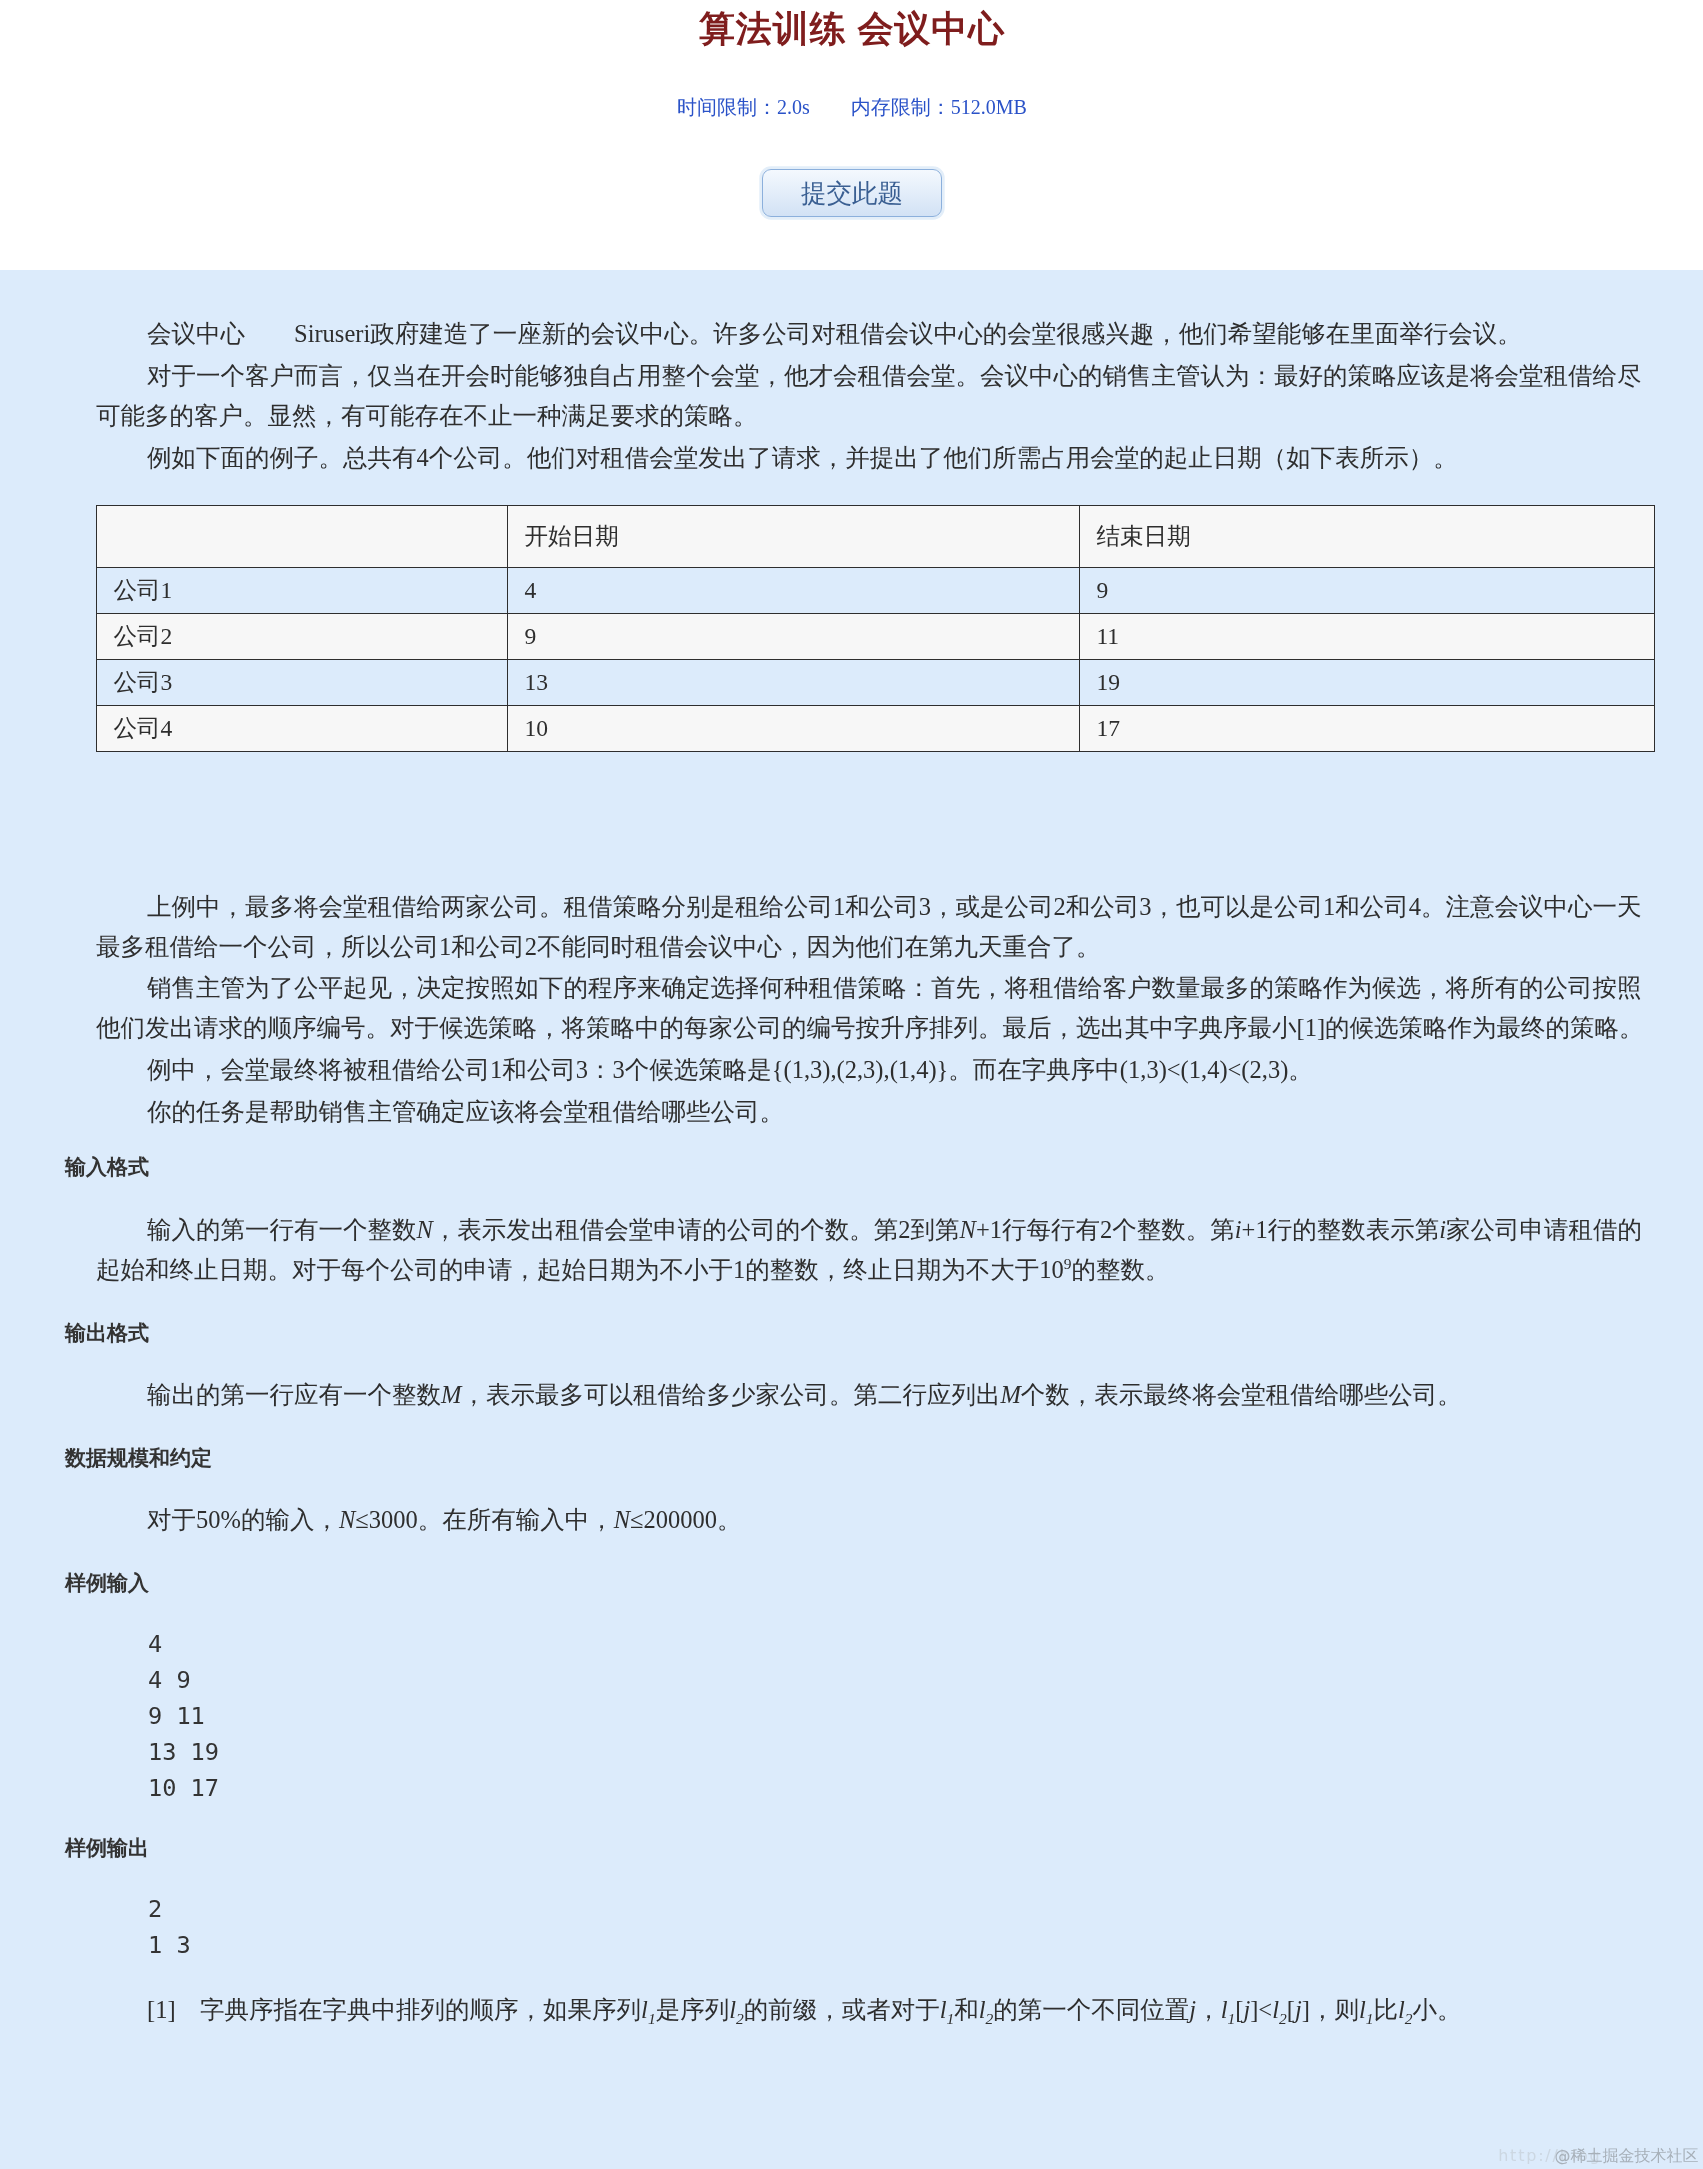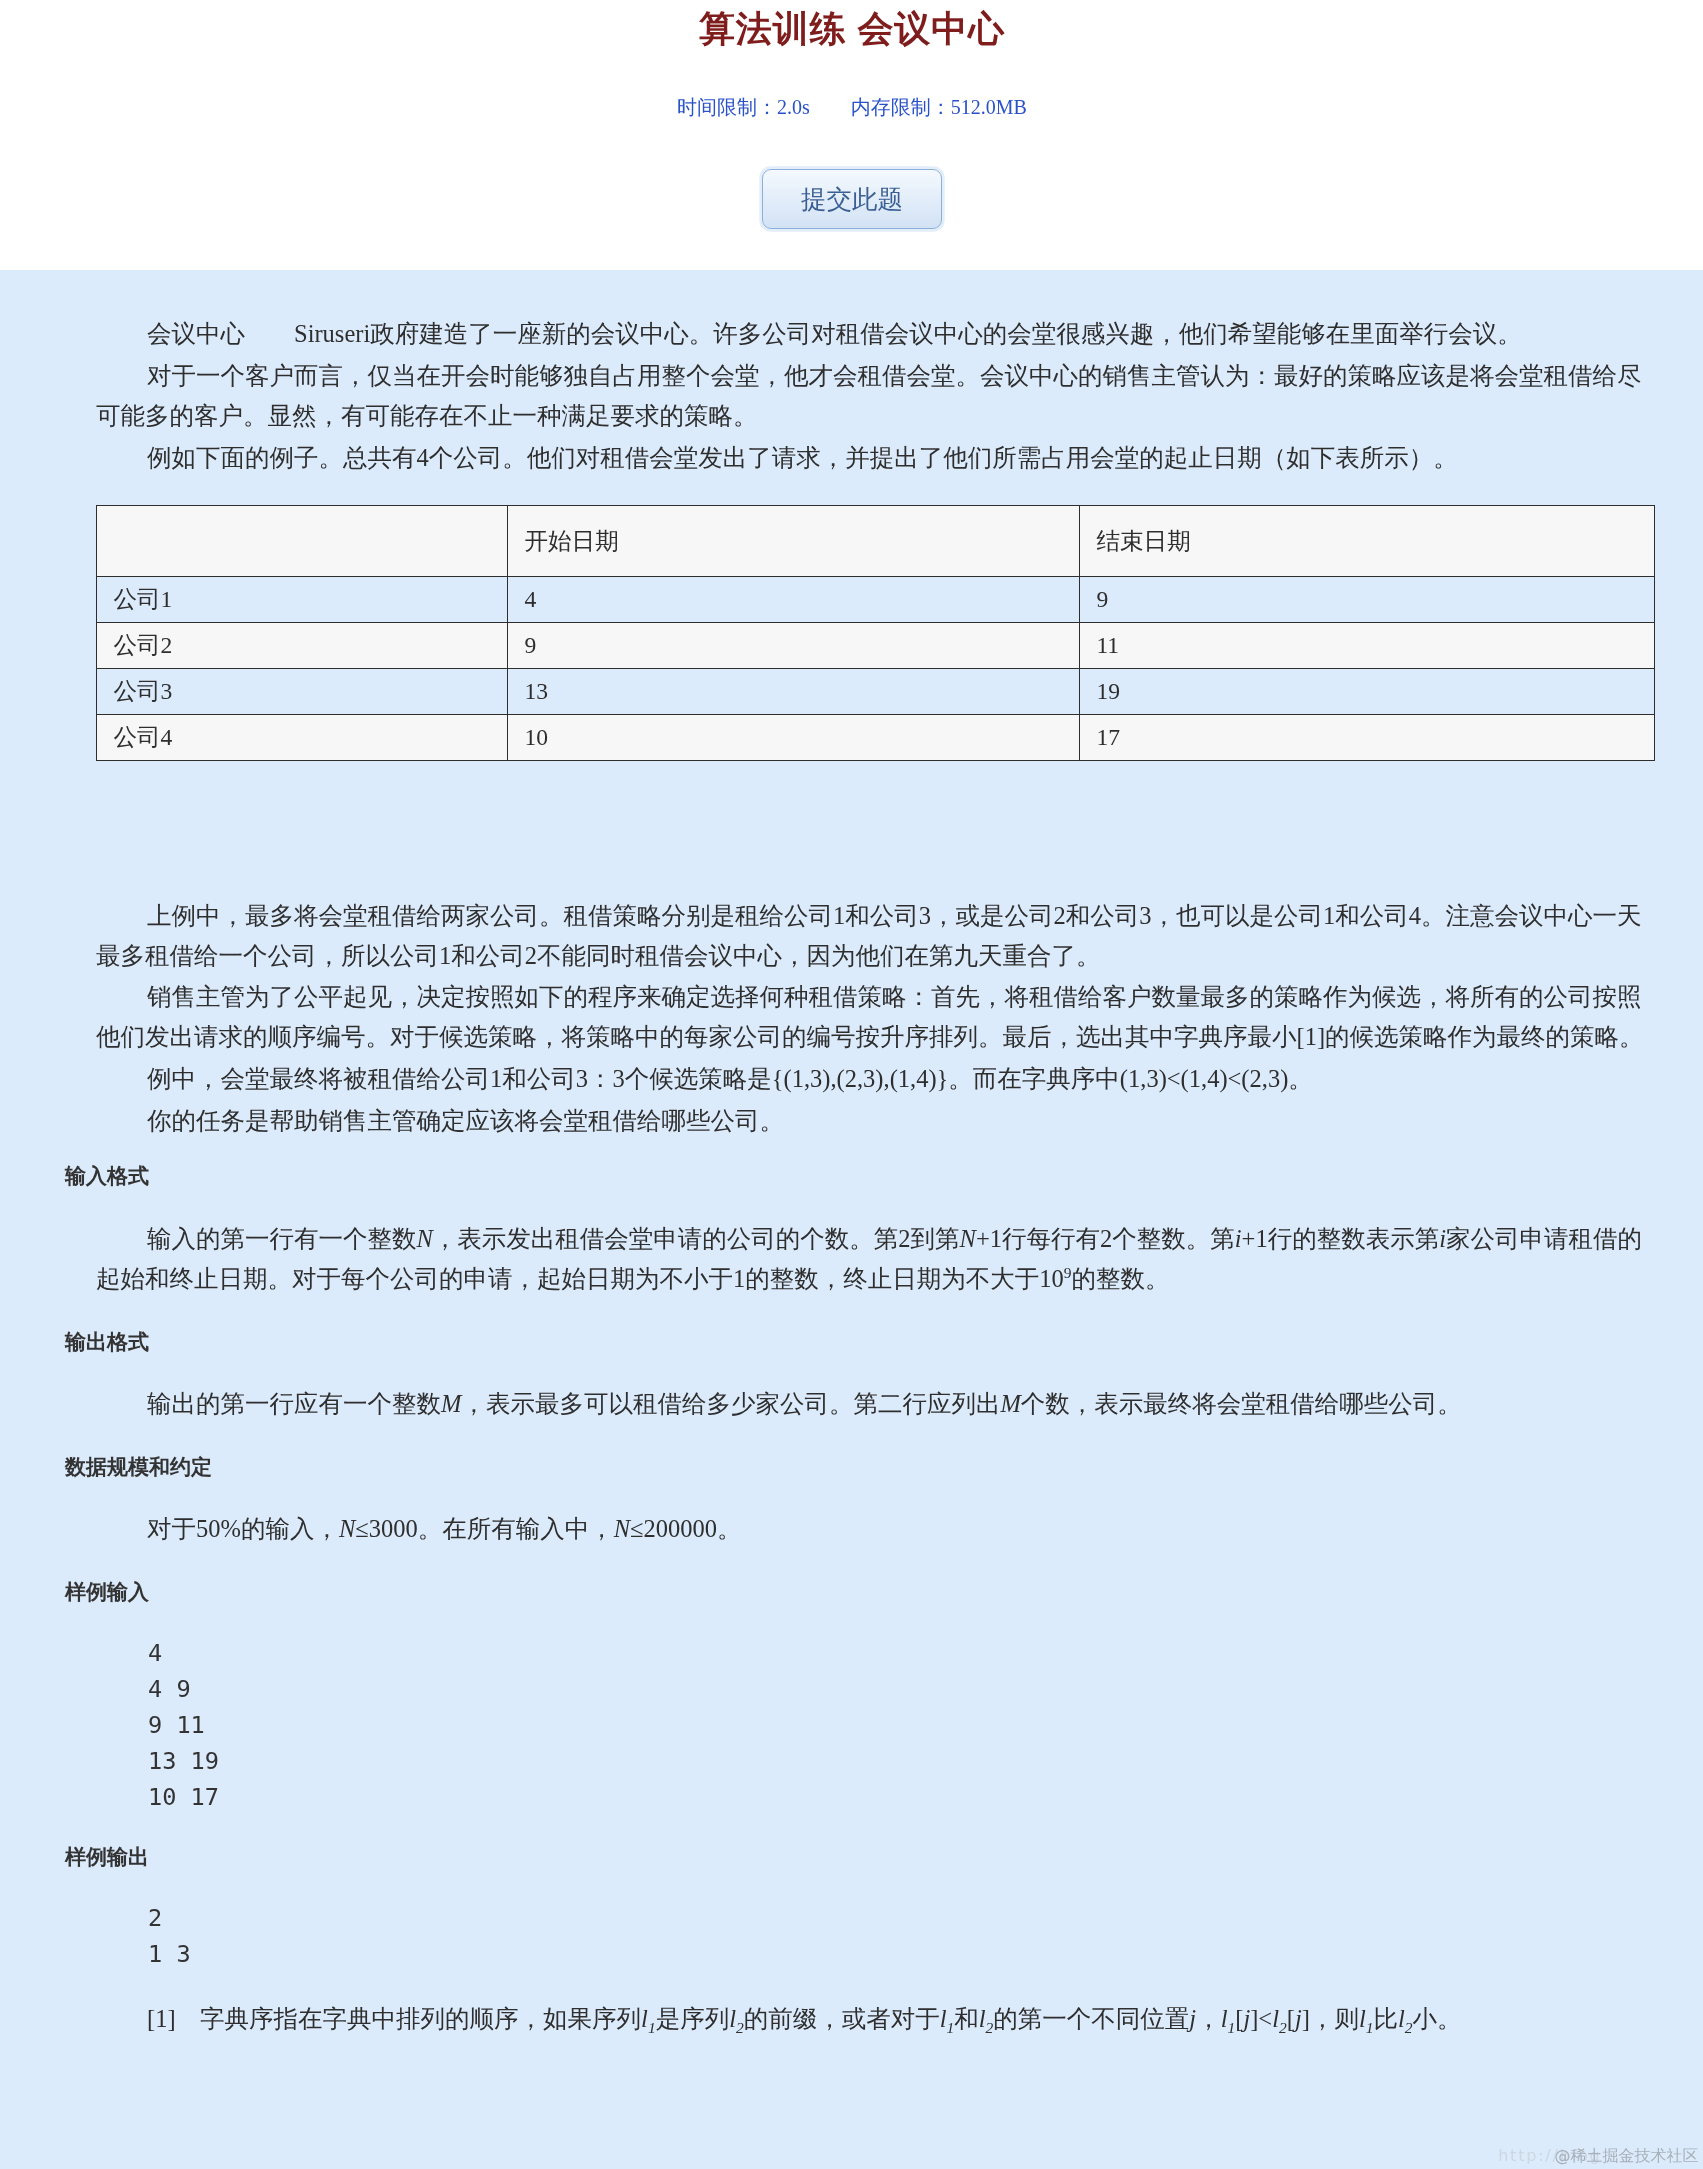--- a/index.html
+++ b/index.html
@@ -32,21 +32,21 @@
     color:#7f1d1d;letter-spacing:0.9px;
   }
   .limits{
     margin-top:44px;
     font-size:20px;line-height:25.5px;
     color:var(--limits-text,#2a52c8);
   }
   .limits .limit-item{margin:0 18px;}
   .submit{
     margin-top:49px;
-    width:180px;height:60px;
+    width:180px;height:48px;
     font-family:"Liberation Sans","DejaVu Sans",sans-serif;
     font-size:25.5px;
     color:var(--button-text,#3a5f92);
     background:linear-gradient(#f4f9fe,#d2e2f5);
     border:1.8px solid var(--button-border,#8cb0dc);
     border-radius:9px;
     box-shadow:0 0 0 2.7px rgba(175,205,238,0.35);
     cursor:pointer;
   }
   
@@ -73,21 +73,21 @@
     width:1558px;margin:27px 0 0 31px;
     background:var(--table-alt-bg,#f7f7f7);
     font-size:23.6px;
   }
   table.schedule th,table.schedule td{
     border:1.8px solid var(--table-border,#2e2e2e);
     font-weight:normal;text-align:left;
     padding:0 16.4px;vertical-align:middle;
     color:var(--body-text,#2e2e2e);
   }
-  table.schedule thead tr{height:71px;background:var(--table-alt-bg,#f7f7f7);}
+  table.schedule thead tr{height:62px;background:var(--table-alt-bg,#f7f7f7);}
   table.schedule tbody tr{height:46px;}
   table.schedule tbody tr:nth-child(odd){background:var(--panel-bg,#dcebfb);}
   table.schedule tbody tr:nth-child(even){background:var(--table-alt-bg,#f7f7f7);}
   
   h2.sec{
     font-family:"Liberation Sans","DejaVu Sans",sans-serif;
     font-size:21px;line-height:38px;
     font-weight:bold;color:#333333;
     margin:23.6px 0 23.6px 0;
   }

